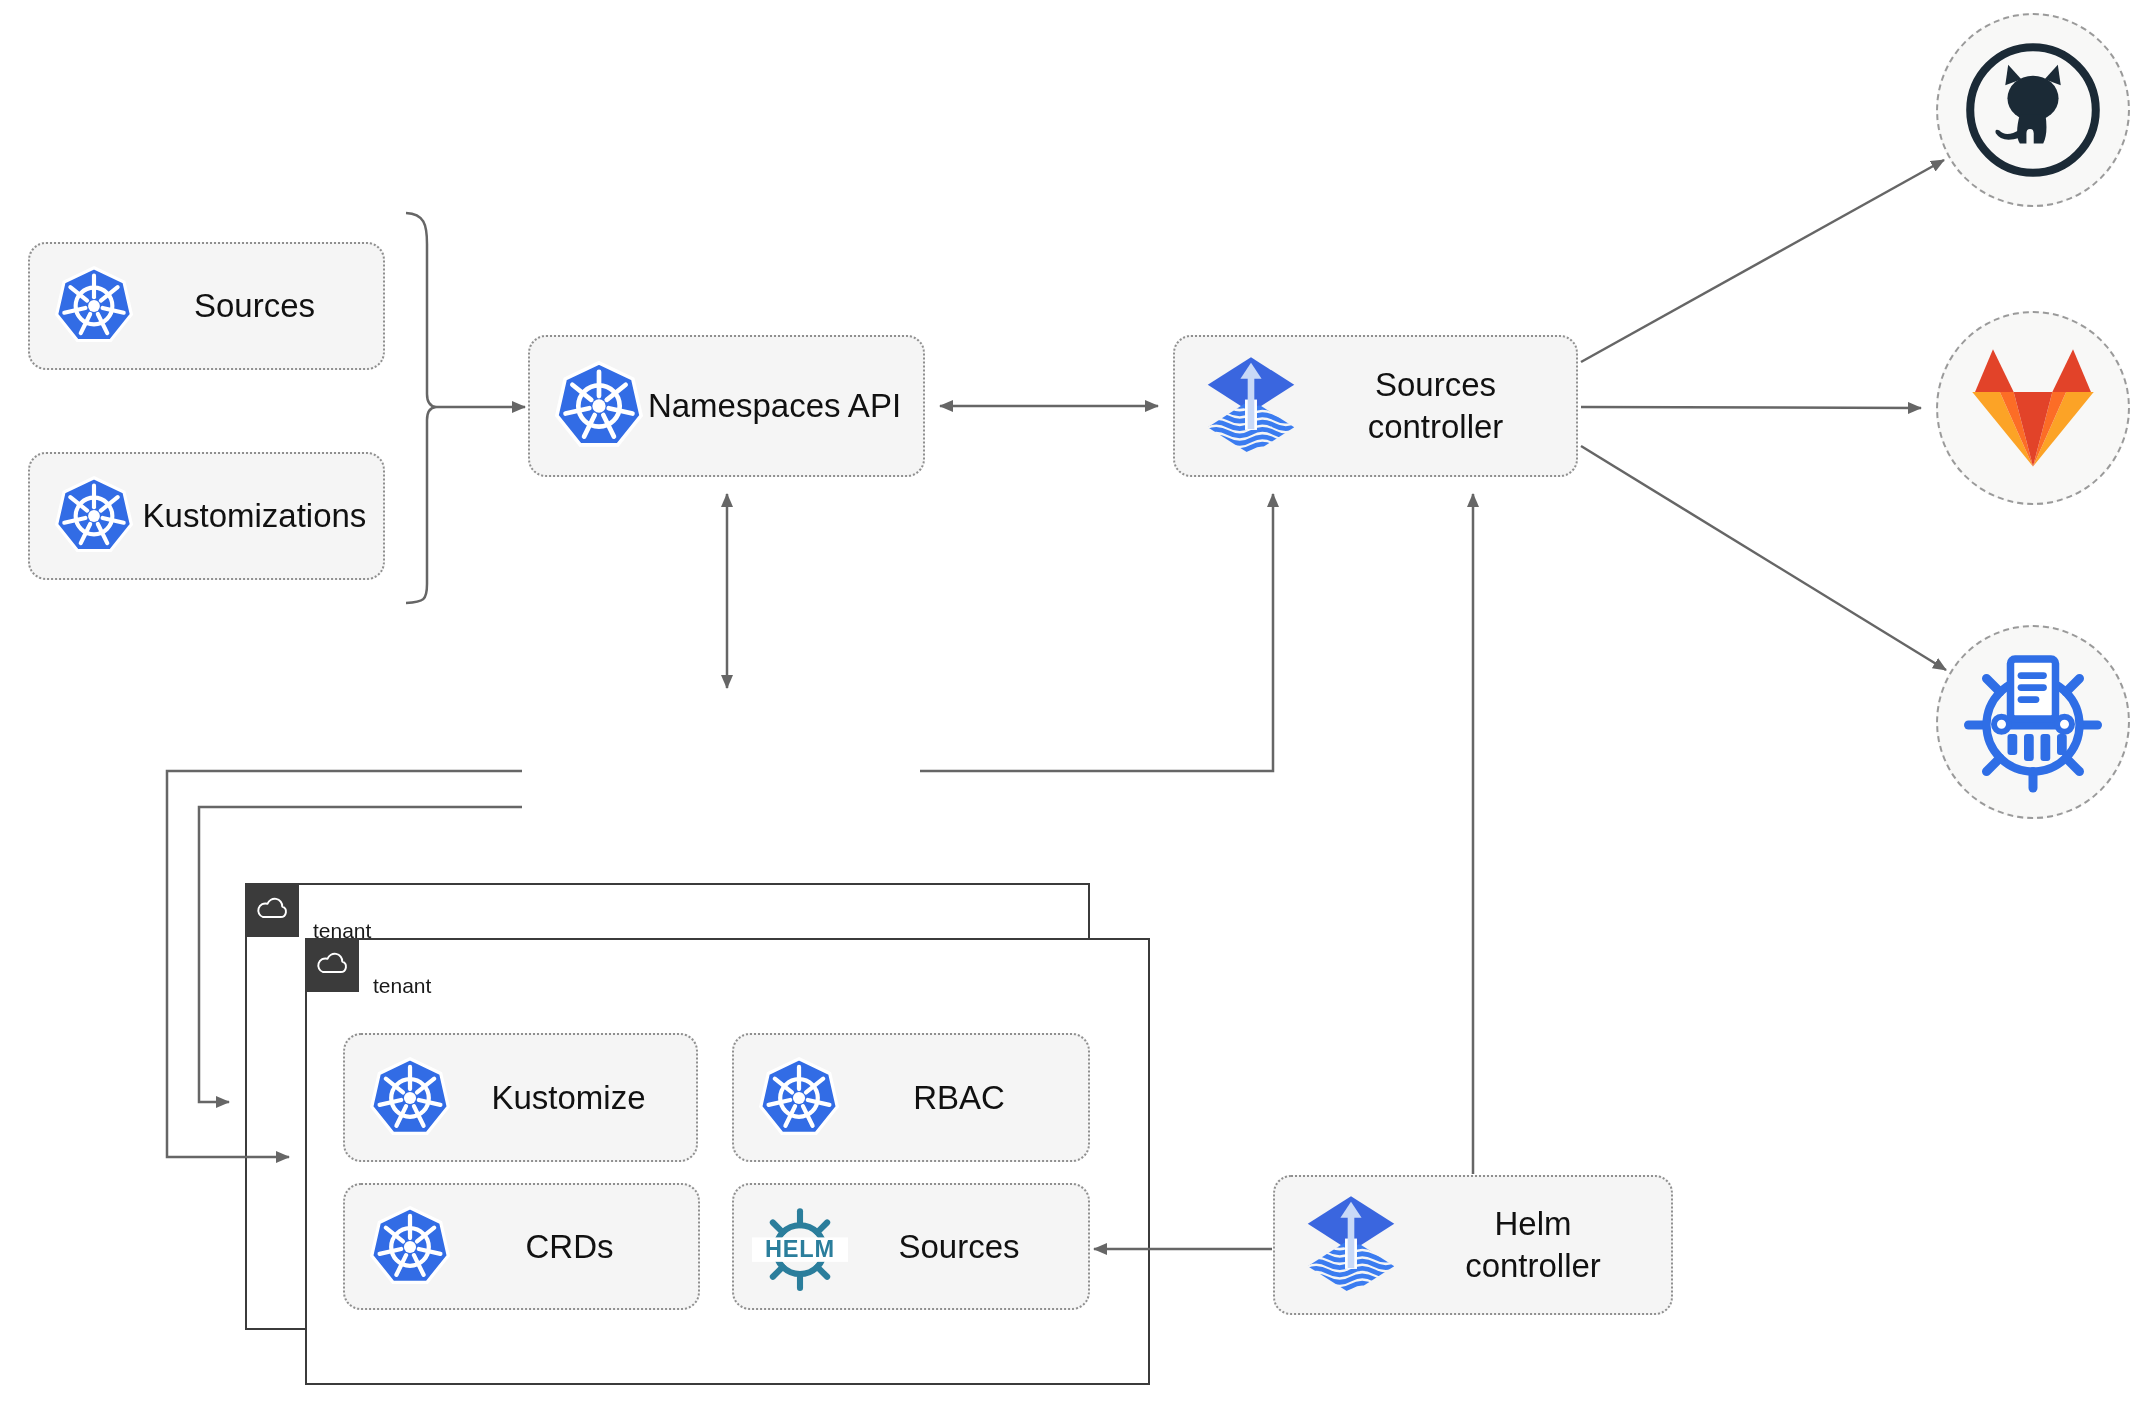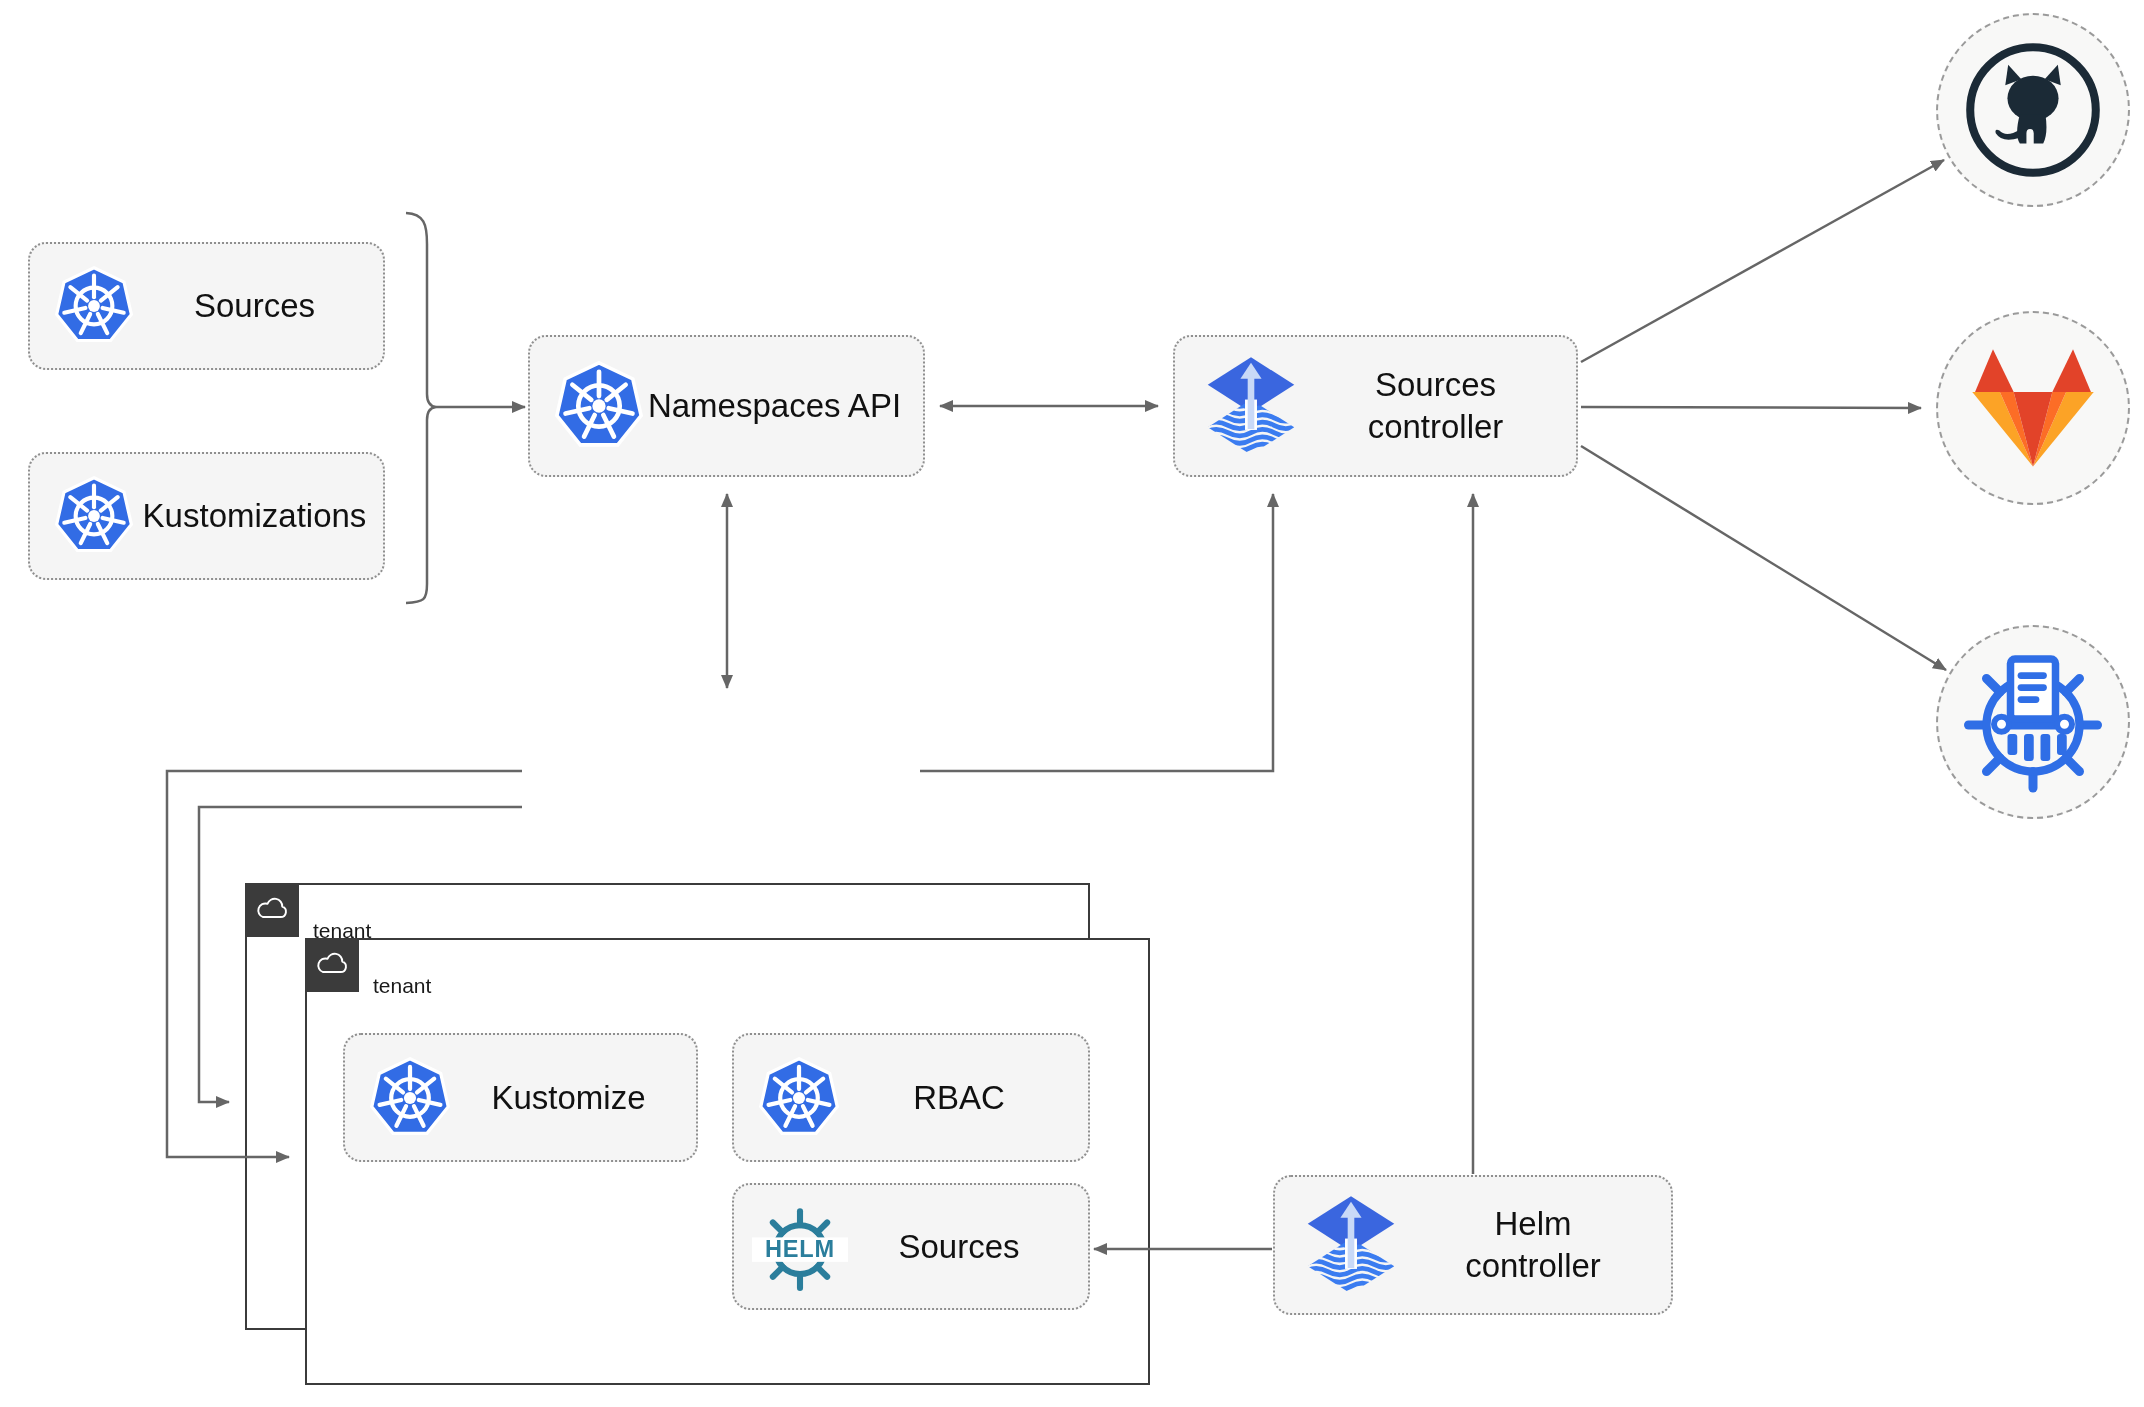--- a/index.html
+++ b/index.html
@@ -202,20 +202,26 @@
     <div class="lbl">Kustomize</div>
   </div>
 
   <div class="node z3" style="left:732px;top:1033px;width:358px;height:129px">
     <svg class="ic" width="82" height="85">
         <use href="#i-k8s"></use>
       </svg>
     <div class="lbl">RBAC</div>
   </div>
 
+  <div class="node z3" style="left:343px;top:1183px;width:357px;height:127px">
+    <svg class="ic" width="82" height="85">
+        <use href="#i-k8s"></use>
+      </svg>
+    <div class="lbl">CRDs</div>
+  </div>
 
   <div class="node z3" style="left:732px;top:1183px;width:358px;height:127px">
     <svg class="ic" width="96" height="96" style="left:18px">
         <use href="#i-helmwheel"></use>
       </svg>
     <div class="lbl">Sources</div>
   </div>
 
   <div class="remote" style="left:1936px;top:13px">
     <svg width="146" height="146">

